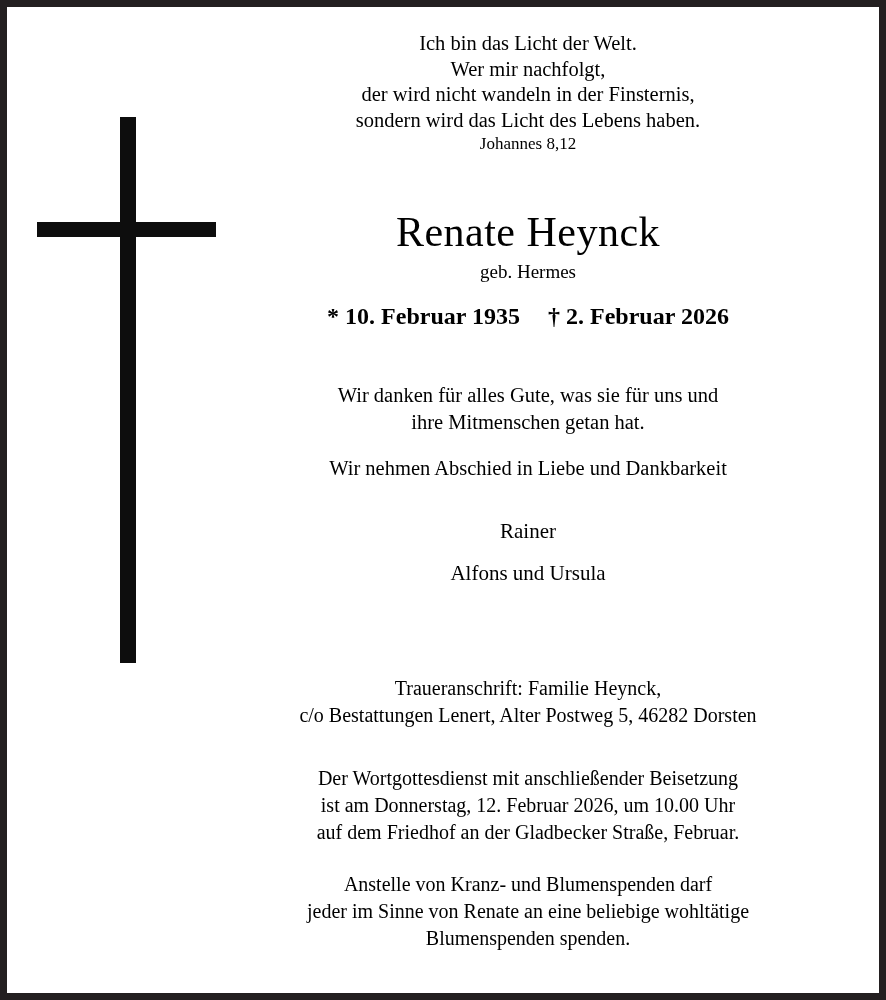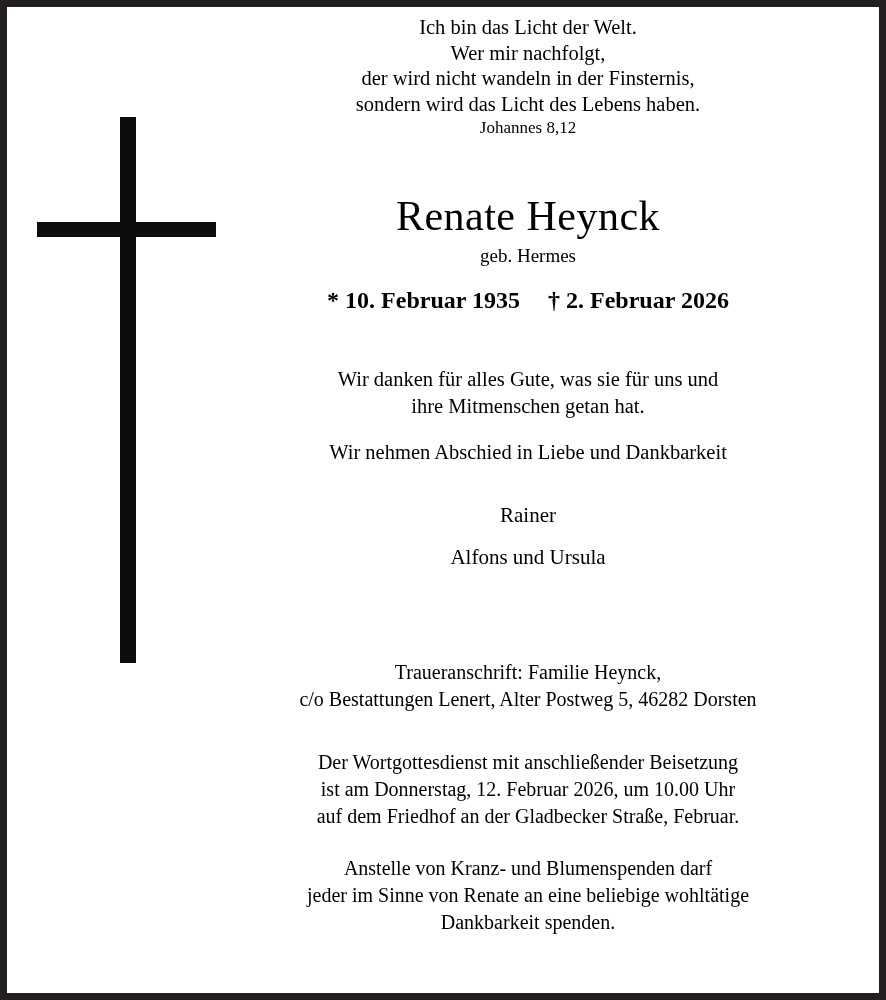--- a/index.html
+++ b/index.html
@@ -68,21 +68,21 @@
   
   .content {
     position: absolute;
     left: 243px;
     top: 0;
     width: 570px;
     text-align: center;
   }
 
   .verse {
-    margin-top: 15px;
+    margin-top: 31px;
     font-size: 20.5px;
     line-height: 25.5px;
   }
   .verse div { white-space: nowrap; }
 
   .verse-source {
     margin-top: 0;
     font-size: 17px;
     line-height: 22px;
   }
@@ -202,17 +202,17 @@
 
     <div class="service">
       <div>Der Wortgottesdienst mit anschließender Beisetzung</div>
       <div>ist am Donnerstag, 12. Februar 2026, um 10.00 Uhr</div>
       <div>auf dem Friedhof an der Gladbecker Straße, Februar.</div>
     </div>
 
     <div class="donation">
       <div>Anstelle von Kranz- und Blumenspenden darf</div>
       <div>jeder im Sinne von Renate an eine beliebige wohltätige</div>
-      <div>Dankbarkeit spenden.</div>
+      <div>Blumenspenden spenden.</div>
     </div>
 
   </div>
 </div>
 
 </body></html>

